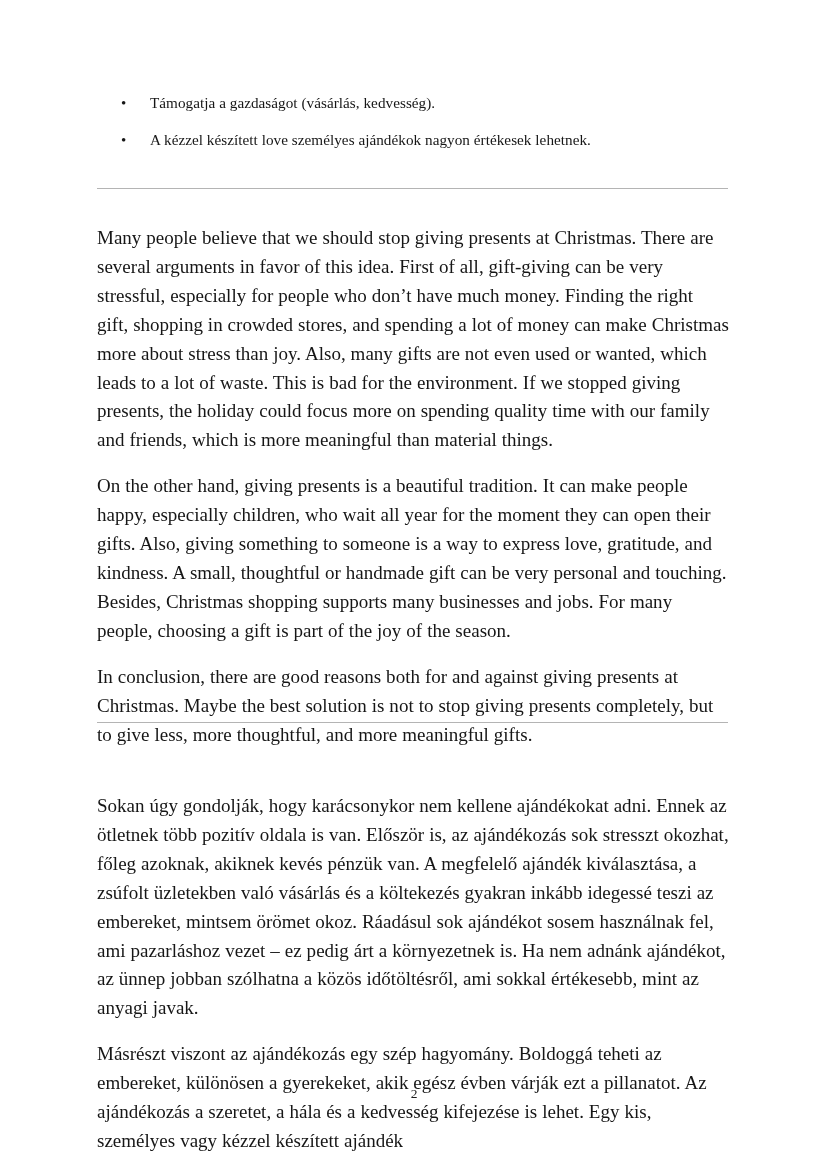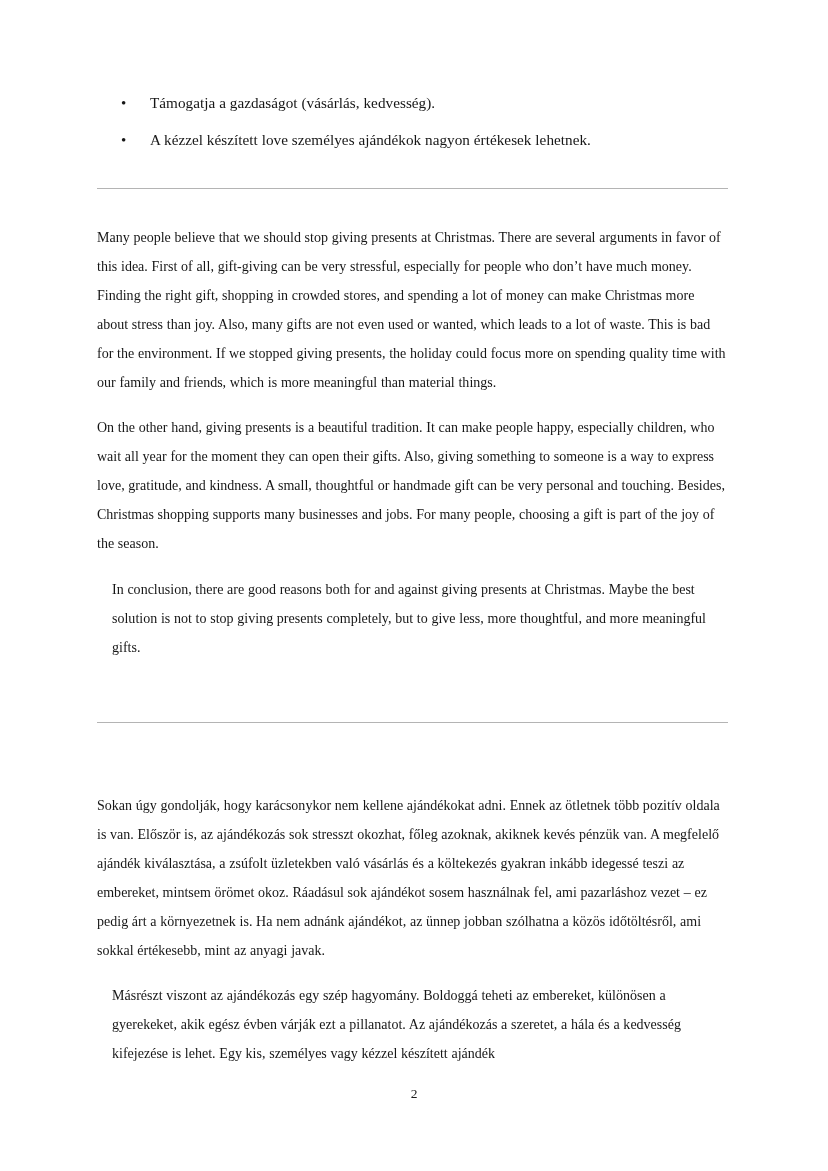--- a/index.html
+++ b/index.html
@@ -71,28 +71,28 @@
   
   .section {
     position: absolute;
     left: 0;
     width: 632px;
   }
   .section-en { top: 224px; }
   .section-hu { top: 792px; }
 
   .para {
-    font-size: 14px;
+    font-size: 19px;
     line-height: 28.9px;
     text-align: left;
     margin: 0 0 17px 0;
     letter-spacing: 0.01px;
     word-spacing: 0.2px;
   }
-  .para:last-child { margin-bottom: 0; margin-left: 15px; }
+  .para:last-child { margin-bottom: 0; }
 
   
   .page-number {
     position: absolute;
     top: 1085px;
     left: 0;
     width: 828px;
     text-align: center;
     font-size: 13.5px;
     line-height: 18px;

